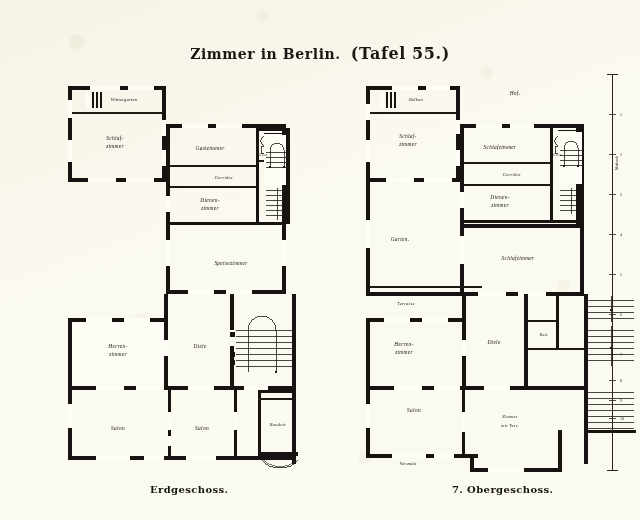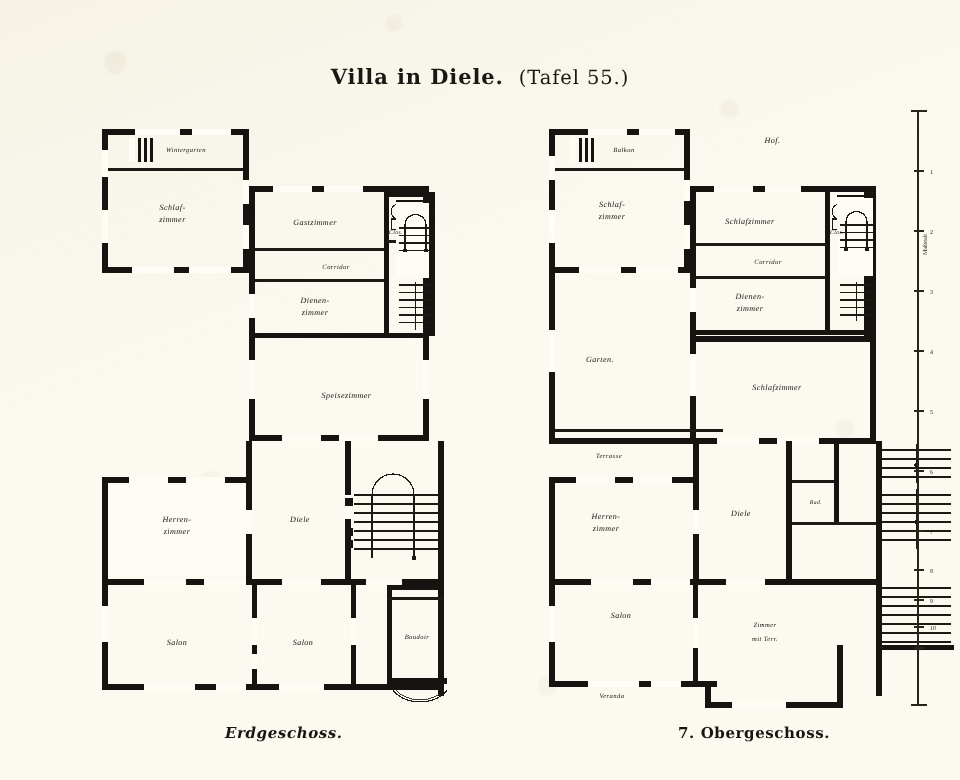--- a/index.html
+++ b/index.html
@@ -23,28 +23,28 @@
       radial-gradient(circle at 57% 88%, rgba(190,175,135,.09) 0 5px, transparent 8px),
       linear-gradient(160deg, rgba(236,230,208,.35), rgba(252,251,243,0) 45%);
   }
   .plate-title{
     position:absolute;left:0;right:0;top:44px;
     text-align:center;
     font-family:"DejaVu Serif", serif;
     font-size:14px;font-weight:bold;color:#1a1814;
     letter-spacing:.6px;
   }
-  .plate-title .tafel{font-size:13px;font-weight:normal;margin-left:10px;}
+  .plate-title .tafel{font-size:16px;font-weight:bold;margin-left:10px;}
   .caption{
     position:absolute;
     font-family:"DejaVu Serif", serif;
     font-size:10px;font-weight:bold;color:#17150f;
     letter-spacing:.4px;
   }
-  #cap-eg{left:150px;top:484px;font-style:italic;}
+  #cap-eg{left:150px;top:484px;}
   #cap-og{left:452px;top:484px;}
 
   svg.plan{position:absolute;left:0;top:0;}
   
   .wall{fill:#161310;}
   .thinwall{fill:#1d1a15;}
   .hair{stroke:#1d1a15;fill:none;stroke-width:.8;}
   .hair2{stroke:#2a251c;fill:none;stroke-width:.6;}
   .open{fill:#fdfcf5;}
   .lbl{
@@ -61,21 +61,21 @@
     font-family:"Liberation Serif", serif;
     font-size:4px;fill:#2a2319;
   }
 </style>
 </head>
 <body>
 
 <div class="paper-grain"></div>
 
 <div class="plate-title">
-  <span>Villa in Diele.</span><span class="tafel">(Tafel 55.)</span>
+  <span>Zimmer in Berlin.</span><span class="tafel">(Tafel 55.)</span>
 </div>
 
 <svg class="plan" width="640" height="520" viewBox="0 0 640 520" shape-rendering="crispEdges">
 
   <g>
 
     <rect class="wall" x="68" y="86" width="98" height="4"></rect>
     <rect class="wall" x="68" y="86" width="4" height="96"></rect>
     <rect class="wall" x="68" y="178" width="98" height="4"></rect>
     <rect class="wall" x="162" y="86" width="4" height="96"></rect>

